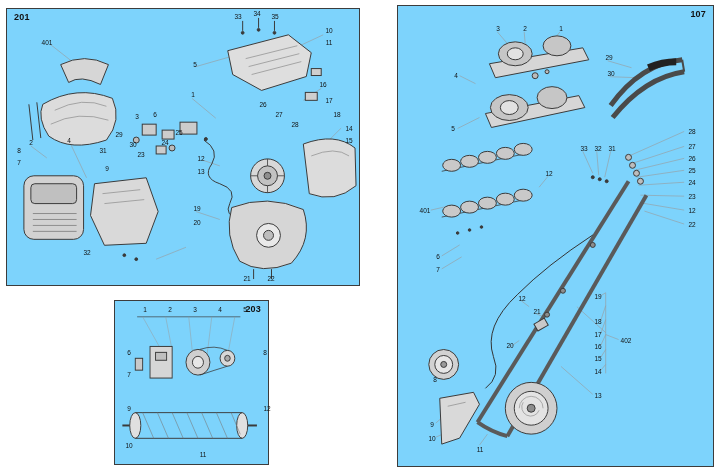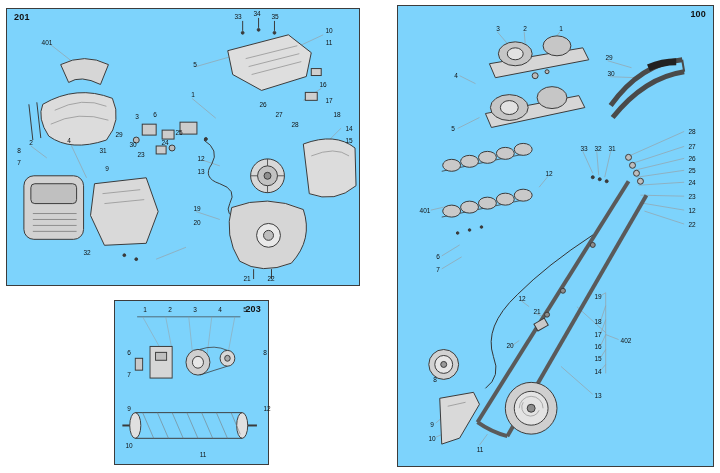--- a/index.html
+++ b/index.html
@@ -139,21 +139,21 @@
         <span class="callout" style="left: 342px; top: 132px;">15</span>
         <span class="callout" style="left: 190px; top: 200px;">19</span>
         <span class="callout" style="left: 190px; top: 214px;">20</span>
         <span class="callout" style="left: 80px; top: 244px;">32</span>
         <span class="callout" style="left: 240px; top: 270px;">21</span>
         <span class="callout" style="left: 264px; top: 270px;">22</span>
       </div>
   </section>
 
   <section class="panel" id="p202">
-    <div class="panel-label pl-right">100</div>
+    <div class="panel-label pl-right">107</div>
     <svg class="art" viewBox="0 0 317 462" preserveAspectRatio="none">
       <g fill="none" stroke="#9a9a9a" stroke-width="0.6">
         <path d="M100,26 L112,40"></path>
           <path d="M127,26 L128,38"></path>
           <path d="M163,26 L150,42"></path>
         <path d="M211,55 L235,62"></path>
           <path d="M213,71 L240,72"></path>
         <path d="M62,70 L78,78"></path>
           <path d="M60,123 L82,112"></path>
         <path d="M288,126 L234,150"></path>

